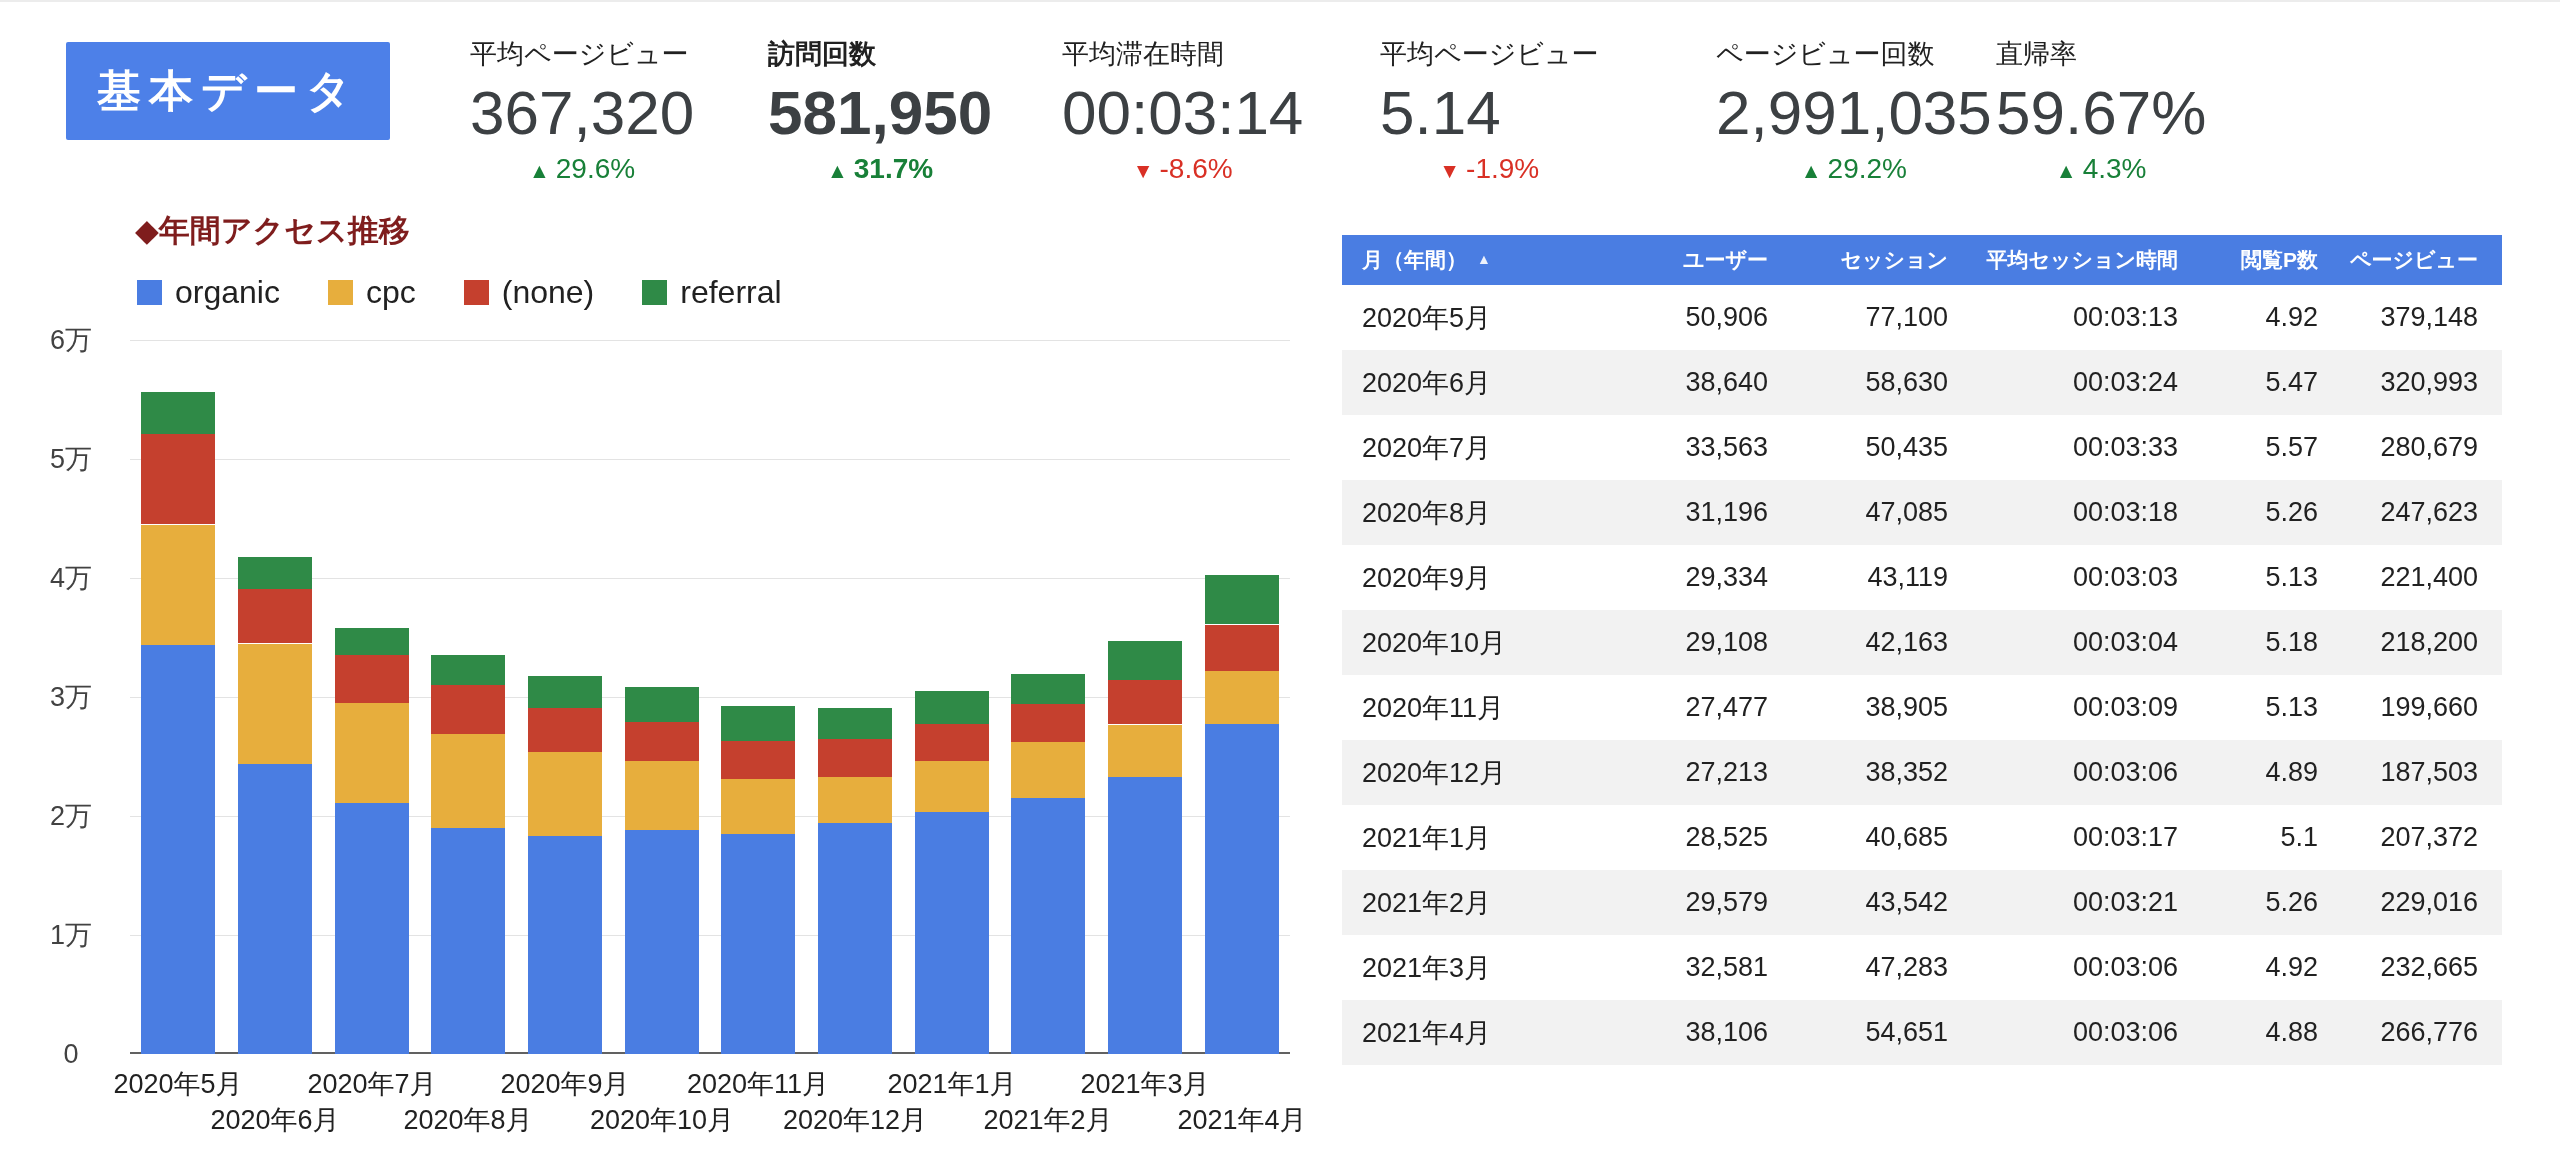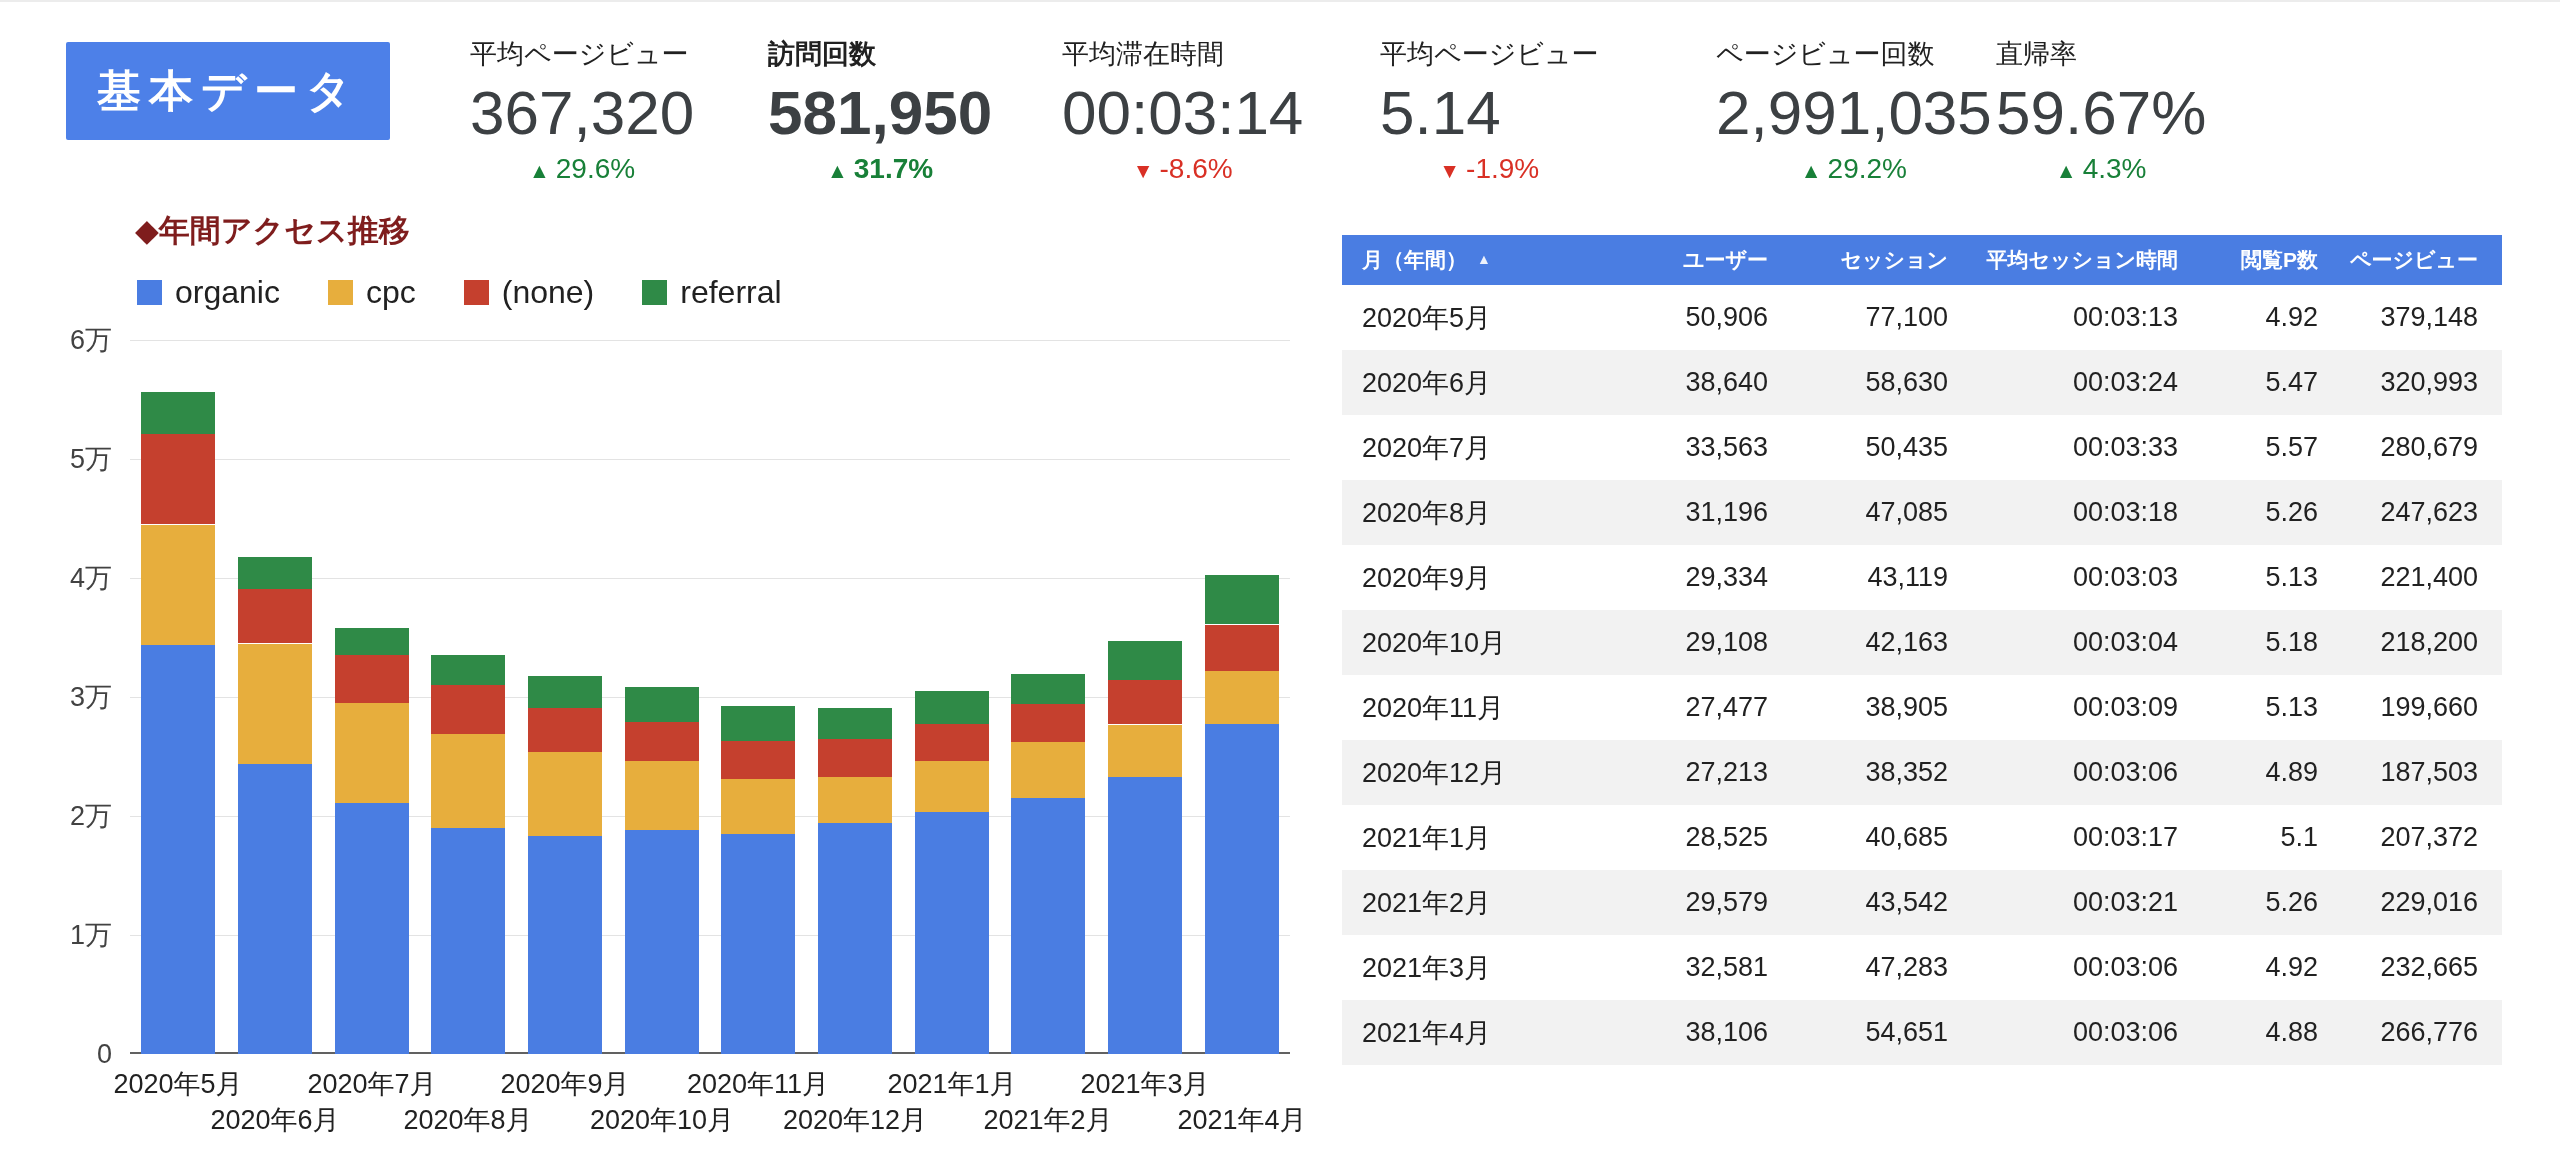--- a/index.html
+++ b/index.html
@@ -31,21 +31,21 @@
   
   .chart-title { position:absolute; left:135px; top:208px; font-size:31px; font-weight:700; color:#7f1d1d; }
   .legend { position:absolute; left:137px; top:272px; display:flex; align-items:center; }
   .legend-item { display:flex; align-items:center; margin-right:48px; }
   .legend-swatch { width:25px; height:25px; margin-right:13px; }
   .legend-label { font-size:32px; color:#212121; }
 
   .plot { position:absolute; left:130px; top:338px; width:1160px; height:714px; }
   .gridline { position:absolute; left:0; width:100%; height:1px; background:#e3e3e3; }
   .gridline.zero { height:2px; background:#616161; }
-  .y-label { position:absolute; left:-100px; width:82px; text-align:right; font-size:27px; color:#424242; transform:translateY(-50%); white-space:nowrap; }
+  .y-label { position:absolute; left:-100px; width:82px; text-align:center; font-size:27px; color:#424242; transform:translateY(-50%); white-space:nowrap; }
   .seg { position:absolute; }
   .x-label { position:absolute; transform:translateX(-50%); font-size:27px; color:#212121; white-space:nowrap; }
 
   
   .table-wrap { position:absolute; left:1342px; top:233px; width:1160px; }
   table { width:100%; border-collapse:collapse; table-layout:fixed; }
   thead th {
     background:#4a7de2; color:#ffffff; font-size:21px; font-weight:700;
     height:50px; padding:0 24px 0 0; text-align:right; white-space:nowrap;
   }

